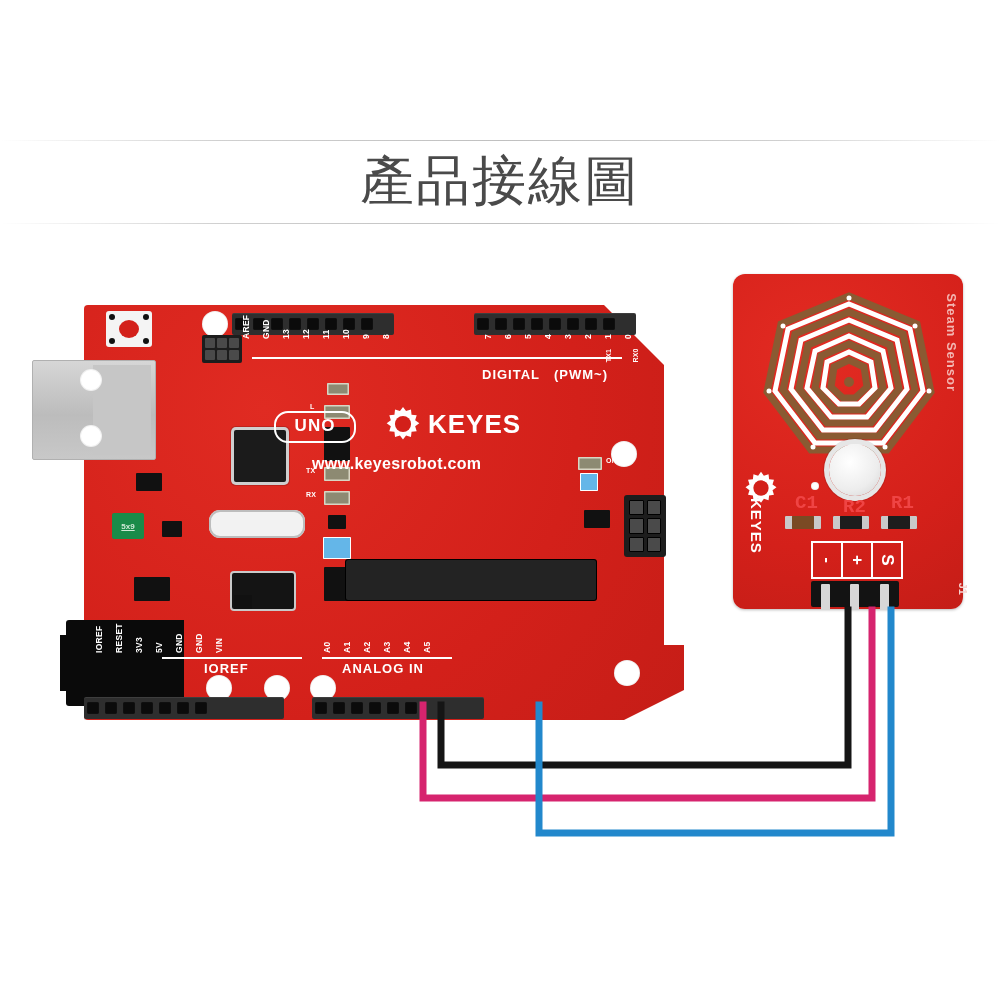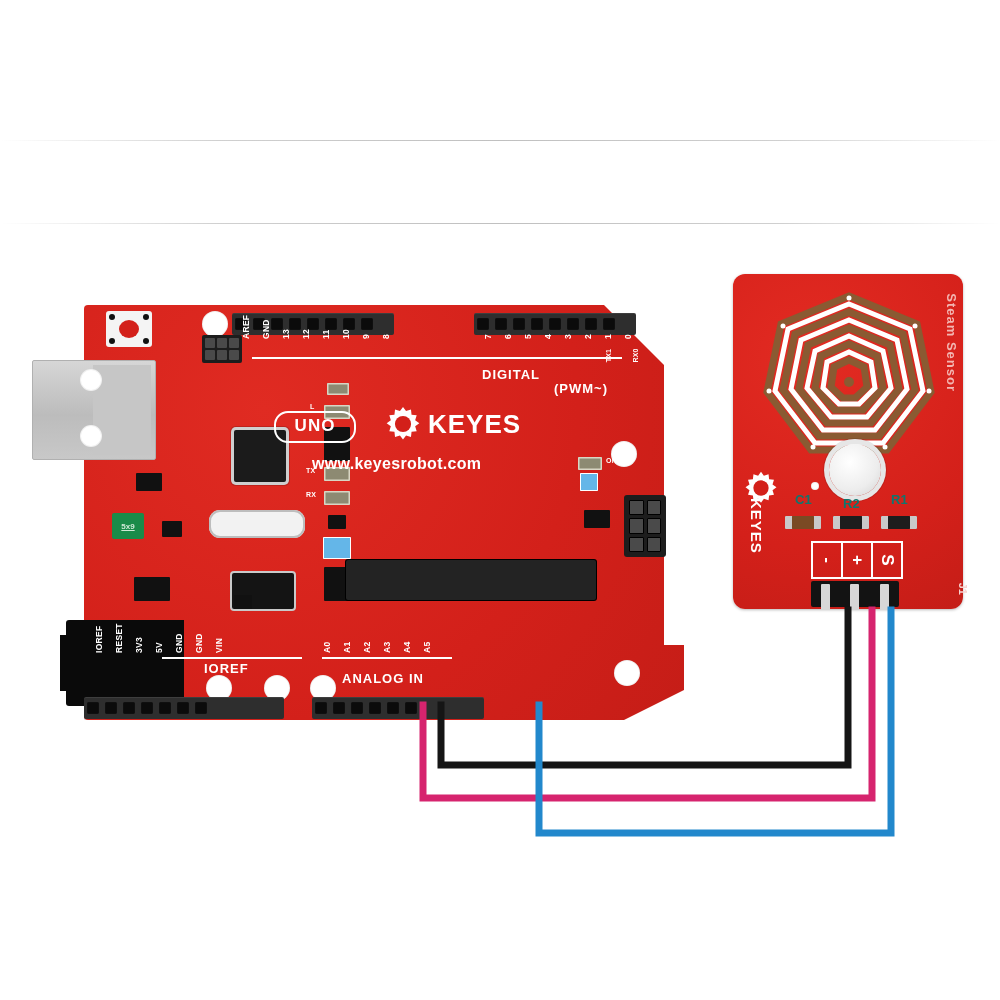--- a/index.html
+++ b/index.html
@@ -184,41 +184,42 @@
   #pin-box .pl span{transform:rotate(90deg);display:block;}
   #pin-hdr{
     position:absolute;left:78px;bottom:2px;width:88px;height:26px;
     background:#131313;border-radius:2px;display:flex;justify-content:space-around;align-items:flex-start;
     padding-top:3px;box-sizing:border-box;
   }
   #pin-hdr .hp{width:9px;height:26px;background:#d7d7d7;border-radius:1px;}
   #sensor-keyes{
     position:absolute;left:10px;top:196px;width:64px;height:84px;
   }
-  .comp-label{position:absolute;color:#0f766e;font-size:13px;font-weight:700;}
+  .comp-label{position:absolute;color:#ef4444;font-size:19px;font-weight:700;font-family:Liberation Mono, monospace;}
   .smd{
     position:absolute;height:13px;border-radius:1px;
     background:#1d1d1d;
     box-shadow:inset 8px 0 0 -1px #c9c9c9, inset -8px 0 0 -1px #c9c9c9;
   }
   #big-hole{
     position:absolute;left:96px;top:170px;width:52px;height:52px;border-radius:50%;
     background:radial-gradient(circle at 40% 35%,#ffffff,#ededed 60%,#d2d2d2);
     box-shadow:0 0 0 5px #e6e6e6,0 0 0 6px rgba(0,0,0,.1);
   }
 
   
   #wires{position:absolute;left:0;top:0;width:1000px;height:1000px;pointer-events:none;}
 </style>
 </head>
 <body>
 
 <div class="page">
 
   <div class="title-rule" id="rule-top"></div>
+  <div class="page-title">產品接線圖</div>
   <div class="title-rule" id="rule-bottom"></div>
 
   <div id="arduino">
 
     <div class="pcb" id="pcb-main"></div>
 
     <div id="usb">
       <div id="usb-inner"></div>
     </div>
     <div id="pwrjack"></div>
@@ -294,31 +295,31 @@
         <div class="hdr-label" style="left: 419px; top: 34px; transform: rotate(-90deg); transform-origin: left top; position: absolute;">6</div>
         <div class="hdr-label" style="left: 439px; top: 34px; transform: rotate(-90deg); transform-origin: left top; position: absolute;">5</div>
         <div class="hdr-label" style="left: 459px; top: 34px; transform: rotate(-90deg); transform-origin: left top; position: absolute;">4</div>
         <div class="hdr-label" style="left: 479px; top: 34px; transform: rotate(-90deg); transform-origin: left top; position: absolute;">3</div>
         <div class="hdr-label" style="left: 499px; top: 34px; transform: rotate(-90deg); transform-origin: left top; position: absolute;">2</div>
         <div class="hdr-label" style="left: 519px; top: 34px; transform: rotate(-90deg); transform-origin: left top; position: absolute;">1</div>
         <div class="hdr-label" style="left: 539px; top: 34px; transform: rotate(-90deg); transform-origin: left top; position: absolute;">0</div>
       </div>
 
     <div class="sec-label" style="left:398px;top:62px;">DIGITAL</div>
-    <div class="sec-label" style="left:470px;top:76px;text-align:center;">(PWM~)</div>
+    <div class="sec-label" style="left:470px;top:62px;text-align:center;">(PWM~)</div>
     <div class="sec-line" style="left:168px;top:52px;width:370px;"></div>
 
     <div class="smallsilk" style="left:518px;top:47px;transform:rotate(-90deg);">TX1</div>
     <div class="smallsilk" style="left:544px;top:47px;transform:rotate(-90deg);">RX0</div>
 
     <div class="sec-line" style="left:78px;top:352px;width:140px;"></div>
     <div class="sec-label" style="left:120px;top:356px;">IOREF</div>
 
     <div class="sec-line" style="left:238px;top:352px;width:130px;"></div>
-    <div class="sec-label" style="left:258px;top:366px;">ANALOG IN</div>
+    <div class="sec-label" style="left:258px;top:356px;">ANALOG IN</div>
 
     <div class="header-strip" id="hdr-power" style="left:0px;top:392px;width:200px;height:22px;">
       <div class="pin"></div>
       <div class="pin"></div>
       <div class="pin"></div>
       <div class="pin"></div>
       <div class="pin"></div>
       <div class="pin"></div>
       <div class="pin"></div>
     </div>

